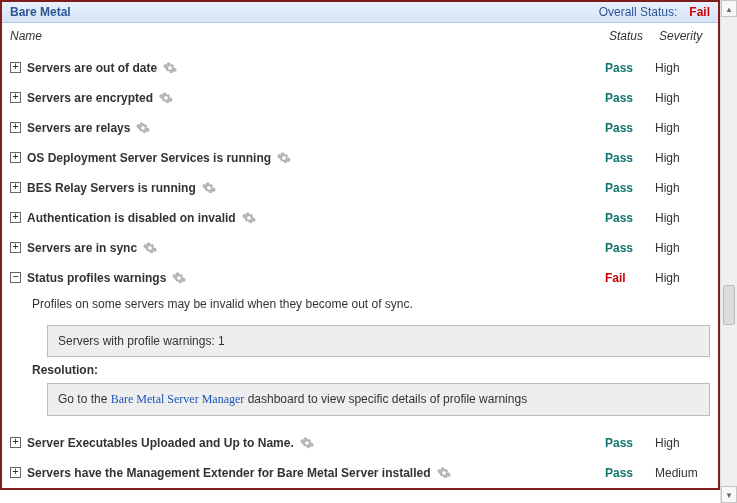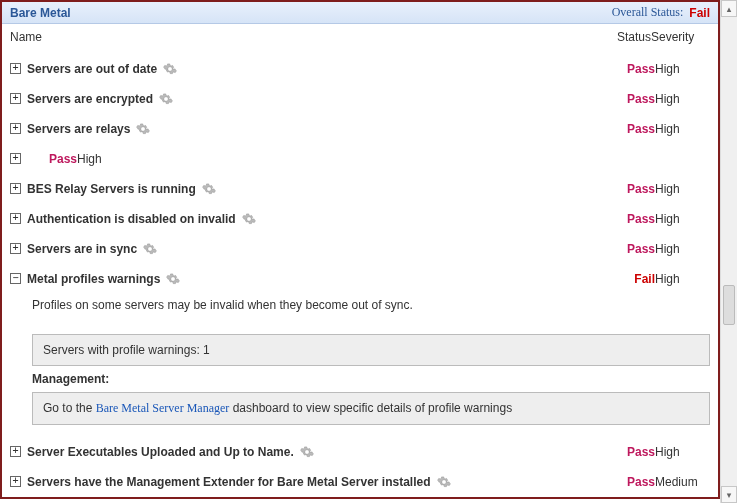--- a/index.html
+++ b/index.html
@@ -22,35 +22,35 @@
     display: flex;
     align-items: center;
   }
   .title-bar .title {
     color: #2b5797;
     font-weight: bold;
     flex: 1;
   }
   .title-bar .overall-label {
     color: #2b5797;
-    margin-right: 6px;
-    font-family: Liberation Serif, serif;
+    margin-right: 12px;
   }
   .title-bar .overall-value {
     font-weight: bold;
   }
-  .status-pass { color: #be185d; font-weight: bold; }
+  .status-pass { color: #0f766e; font-weight: bold; }
   .status-fail { color: #c00; font-weight: bold; }
   .header-row {
     display: flex;
-    padding: 6px 12px 10px 8px;
+    padding: 6px 4px 10px 8px;
     color: #333;
+    font-style: italic;
   }
   .col-name { flex: 1; }
-  .col-status { width: 50px; text-align: right; }
+  .col-status { width: 50px; }
   .col-severity { width: 55px; }
   .row {
     display: flex;
     align-items: center;
     padding: 8px 8px;
   }
   .expander {
     width: 11px;
     height: 11px;
     border: 1px solid #666;
@@ -75,31 +75,32 @@
     align-items: center;
   }
   .gear {
     margin-left: 6px;
     display: inline-flex;
   }
   .details {
     padding: 2px 8px 6px 30px;
   }
   .details .desc {
-    margin: 2px 0 22px 0;
+    margin: 2px 0 14px 0;
   }
   .details .section-title {
     font-weight: bold;
     margin: 6px 0 6px 0;
   }
   .details .box {
     border: 1px solid #bbb;
     background: #eee;
     padding: 8px 10px;
     margin-bottom: 6px;
+    margin-left: 15px;
   }
   .details .box a {
     color: #1a57b8;
     text-decoration: none;
     font-family: Liberation Serif, serif;
   }
   .scrollbar {
     position: absolute;
     right: 0;
     top: 0;
@@ -186,20 +187,28 @@
                 <path fill="#bbb" stroke="#999" stroke-width="1" d="M12 8a4 4 0 1 0 0 8 4 4 0 0 0 0-8zm9 4a7 7 0 0 1-.1 1.2l2 1.6-1.9 3.3-2.4-.8a7 7 0 0 1-2 .1l-.4 2.5h-3.8l-.4-2.5a7 7 0 0 1-2-.9l-2.4.8-1.9-3.3 2-1.6A7 7 0 0 1 3 12a7 7 0 0 1 .1-1.2l-2-1.6 1.9-3.3 2.4.8a7 7 0 0 1 2-.9l.4-2.5h3.8l.4 2.5a7 7 0 0 1 2 .9l2.4-.8 1.9 3.3-2 1.6c.1.4.1.8.1 1.2z"></path>
               </svg>
       </span>
     </span>
     <span class="col-status status-pass">Pass</span>
     <span class="col-severity">High</span>
   </div>
 
   <div class="row">
     <span class="expander">+</span>
+    <span class="row-label">
+      <span>OS Deployment Server Services is running</span>
+      <span class="gear">
+        <svg width="14" height="14" viewBox="0 0 24 24">
+                <path fill="#bbb" stroke="#999" stroke-width="1" d="M12 8a4 4 0 1 0 0 8 4 4 0 0 0 0-8zm9 4a7 7 0 0 1-.1 1.2l2 1.6-1.9 3.3-2.4-.8a7 7 0 0 1-2 .1l-.4 2.5h-3.8l-.4-2.5a7 7 0 0 1-2-.9l-2.4.8-1.9-3.3 2-1.6A7 7 0 0 1 3 12a7 7 0 0 1 .1-1.2l-2-1.6 1.9-3.3 2.4.8a7 7 0 0 1 2-.9l.4-2.5h3.8l.4 2.5a7 7 0 0 1 2 .9l2.4-.8 1.9 3.3-2 1.6c.1.4.1.8.1 1.2z"></path>
+              </svg>
+      </span>
+    </span>
     <span class="col-status status-pass">Pass</span>
     <span class="col-severity">High</span>
   </div>
 
   <div class="row">
     <span class="expander">+</span>
     <span class="row-label">
       <span>BES Relay Servers is running</span>
       <span class="gear">
         <svg width="14" height="14" viewBox="0 0 24 24">
@@ -235,37 +244,37 @@
               </svg>
       </span>
     </span>
     <span class="col-status status-pass">Pass</span>
     <span class="col-severity">High</span>
   </div>
 
   <div class="row">
     <span class="expander">−</span>
     <span class="row-label">
-      <span>Metal profiles warnings</span>
+      <span>Status profiles warnings</span>
       <span class="gear">
         <svg width="14" height="14" viewBox="0 0 24 24">
                 <path fill="#bbb" stroke="#999" stroke-width="1" d="M12 8a4 4 0 1 0 0 8 4 4 0 0 0 0-8zm9 4a7 7 0 0 1-.1 1.2l2 1.6-1.9 3.3-2.4-.8a7 7 0 0 1-2 .1l-.4 2.5h-3.8l-.4-2.5a7 7 0 0 1-2-.9l-2.4.8-1.9-3.3 2-1.6A7 7 0 0 1 3 12a7 7 0 0 1 .1-1.2l-2-1.6 1.9-3.3 2.4.8a7 7 0 0 1 2-.9l.4-2.5h3.8l.4 2.5a7 7 0 0 1 2 .9l2.4-.8 1.9 3.3-2 1.6c.1.4.1.8.1 1.2z"></path>
               </svg>
       </span>
     </span>
     <span class="col-status status-fail">Fail</span>
     <span class="col-severity">High</span>
   </div>
 
   <div class="details">
     <div class="desc">Profiles on some servers may be invalid when they become out of sync.</div>
     <div class="box">
       <span>Servers with profile warnings: 1</span>
     </div>
-    <div class="section-title">Management:</div>
+    <div class="section-title">Resolution:</div>
     <div class="box">
       <span>Go to the </span><a href="#">Bare Metal Server Manager</a><span> dashboard to view specific details of profile warnings</span>
     </div>
   </div>
 
   <div class="row">
     <span class="expander">+</span>
     <span class="row-label">
       <span>Server Executables Uploaded and Up to Name.</span>
       <span class="gear">

